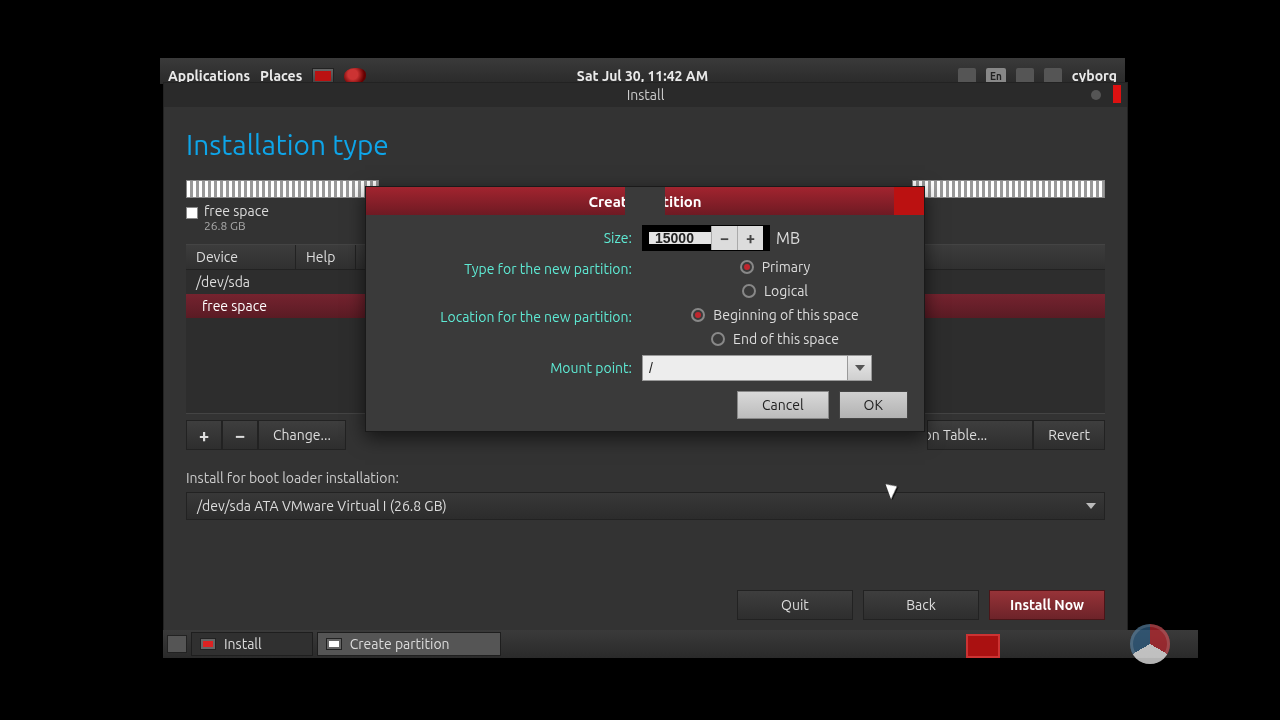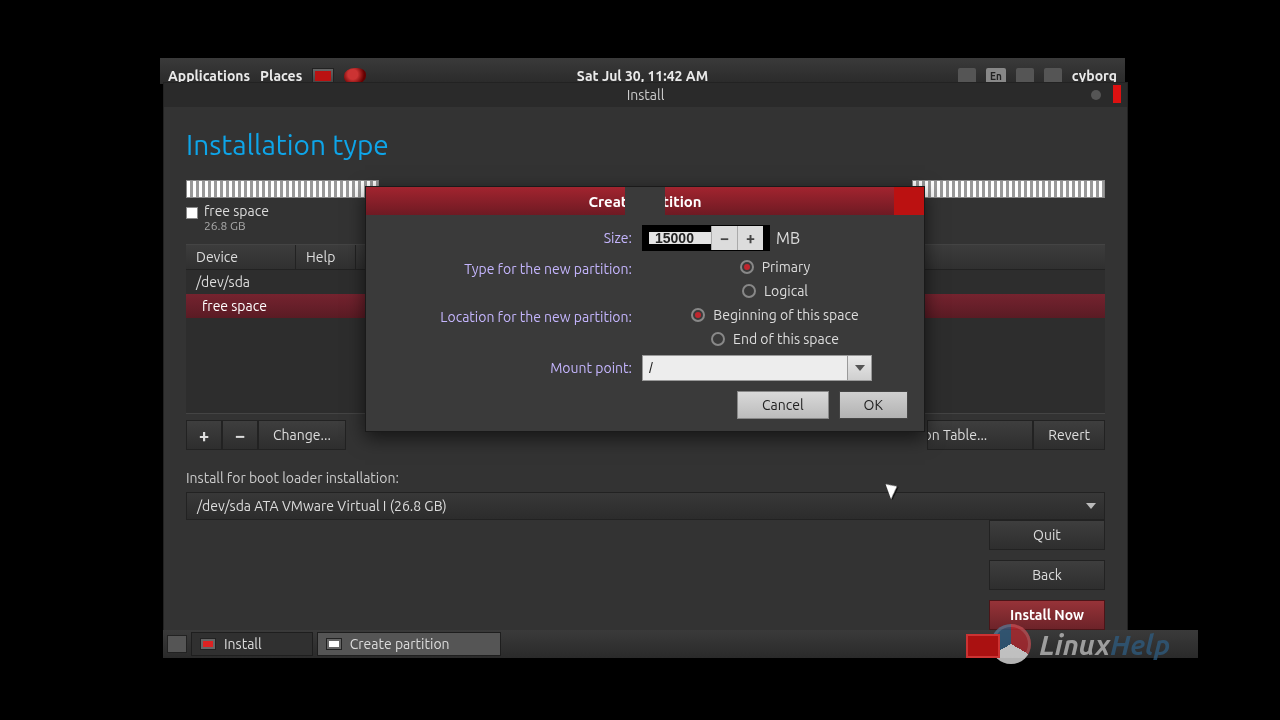--- a/index.html
+++ b/index.html
@@ -203,25 +203,24 @@
   position: relative;
 }
 .boot-combo .arrow {
   position:absolute; right:8px; top:50%; transform:translateY(-50%);
   border-left:5px solid transparent;border-right:5px solid transparent;border-top:6px solid #bbb;
 }
 
 
 .bottom-btns {
   position: absolute;
-  bottom: 6px;
+  bottom: 16px;
   right: 22px;
   display: flex;
   gap: 10px;
-  flex-direction: column;
 }
 .bottom-btns .txtbtn { width: 116px; justify-content:center; }
 .txtbtn.primary {
   background: linear-gradient(#973338,#6d2329);
   border-color:#4a1518;
   color: #fff;
   font-weight: bold;
 }
 
 
@@ -263,21 +262,21 @@
 .form-row {
   display: flex;
   align-items: center;
   margin-bottom: 8px;
   gap: 10px;
 }
 .form-label {
   width: 250px;
   text-align: right;
   font-size: 14px;
-  color: #c4b5fd;
+  color: #5eead4;
 }
 .form-field { flex:1; display:flex; align-items:center; gap:6px; }
 .spinner {
   display:flex; align-items:center;
   border:7px solid #000000;
   background:#e4e4e4;
   height:26px;
 }
 .spinner input {
   width: 62px; border:none; background:transparent;
@@ -551,17 +550,16 @@
     <span>Install</span>
   </div>
   <div class="task-item active">
     <span class="task-icon"></span>
     <span>Create partition</span>
   </div>
 </div>
 
 <div class="watermark">
   <span class="wm-icon"></span>
-  <span><span class="lx">Linux</span><span>Help</span></span>
 </div>
 <div class="wm-monitor"></div>
 
 <div class="cursor" style="left:886px; top:482px"></div>
 
 </body></html>

